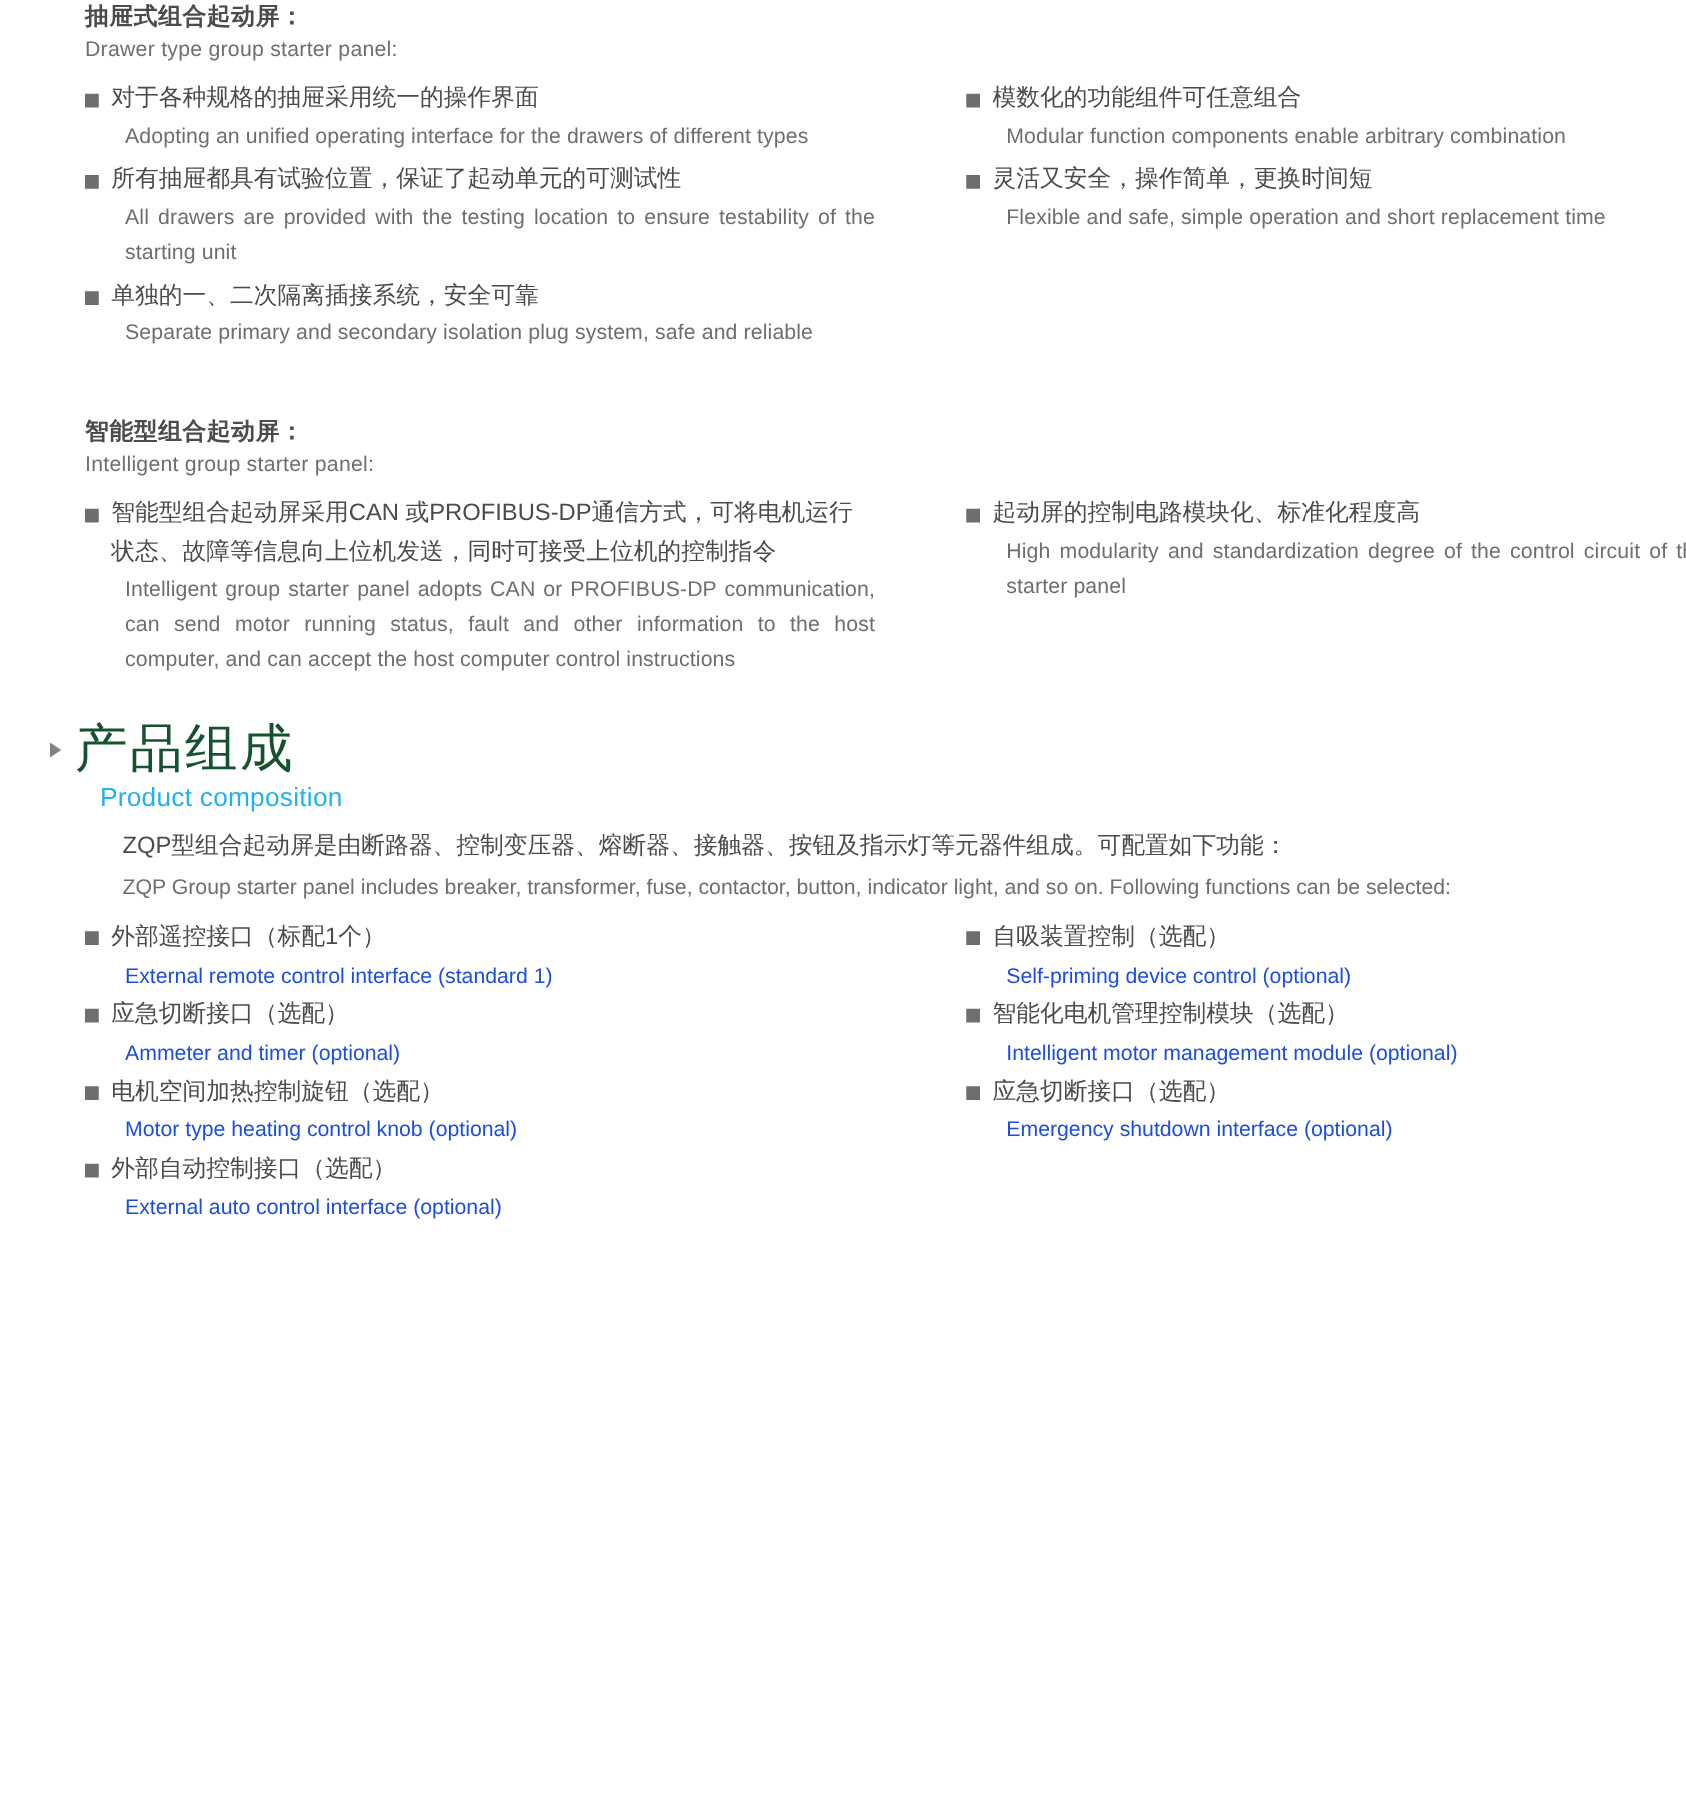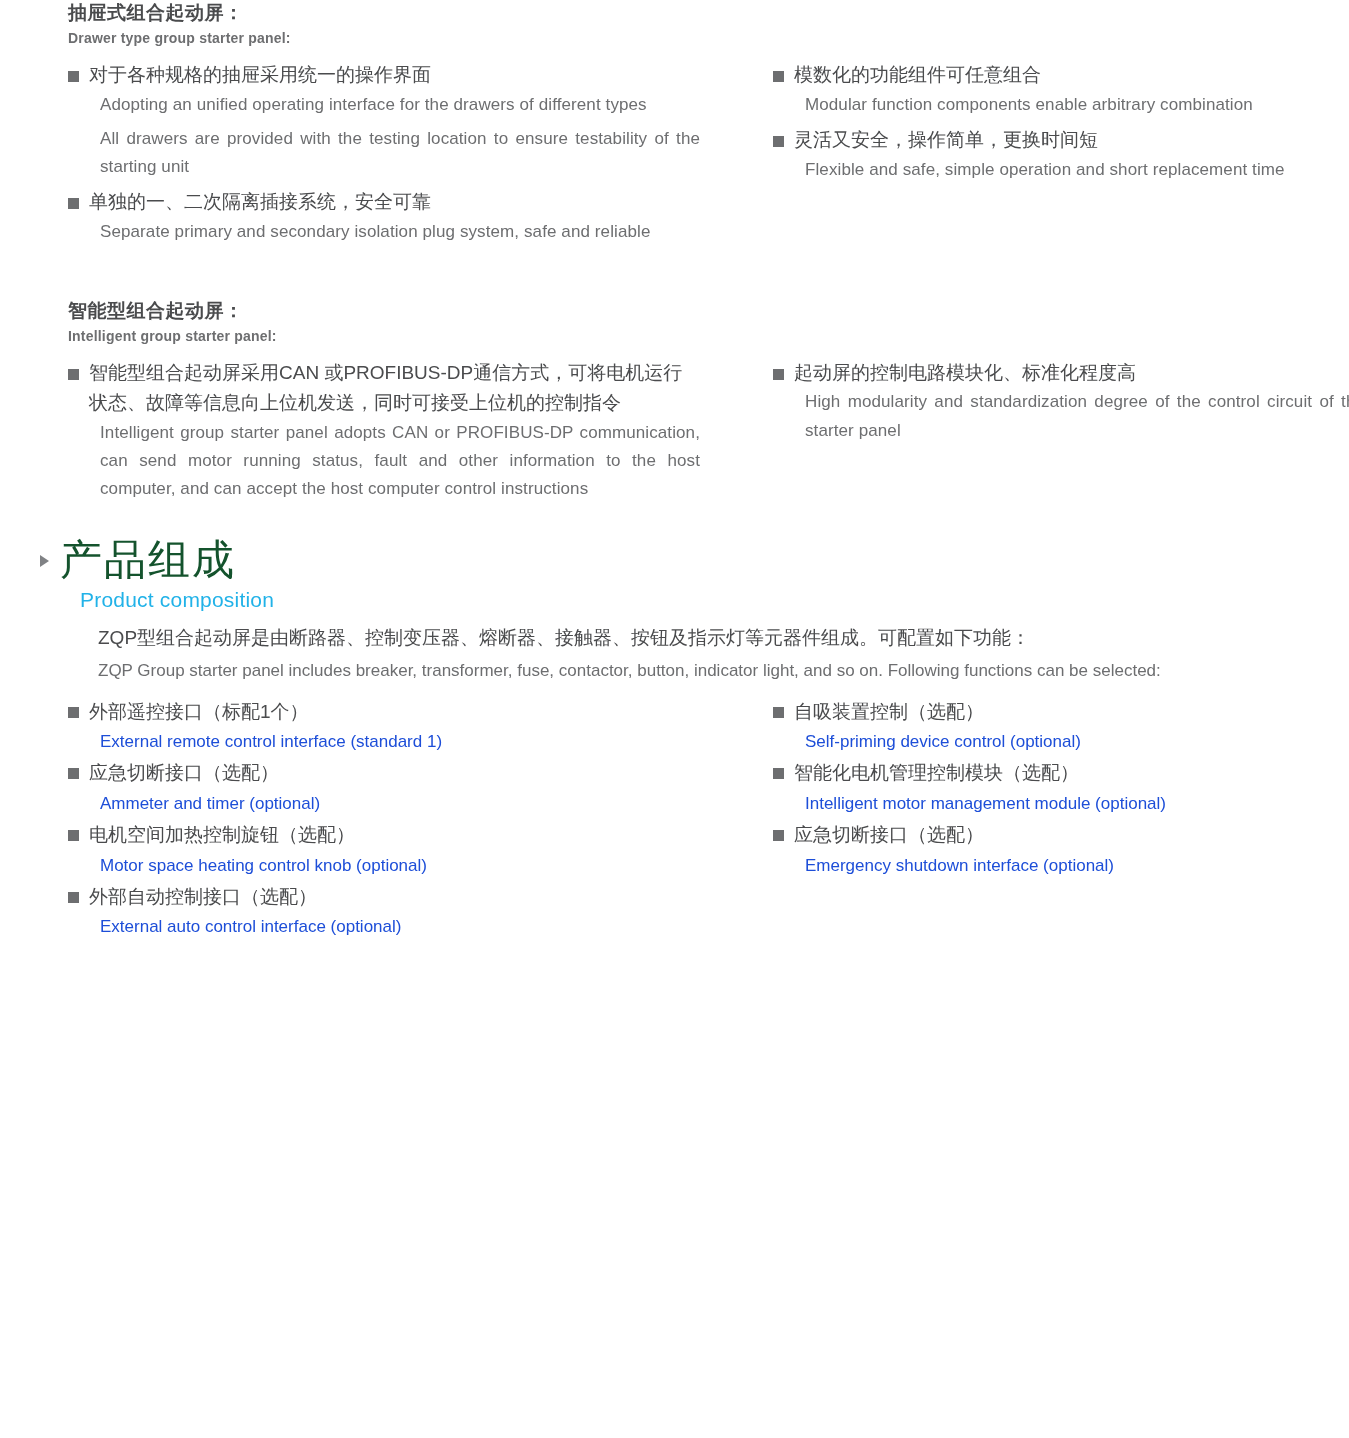--- a/index.html
+++ b/index.html
@@ -39,25 +39,24 @@
     margin-left: 45px;
   }
   .head-cn {
     font-size: 19px;
     font-weight: bold;
     color: #4a4b4d;
     letter-spacing: 0.5px;
     margin: 0 0 4px 28px;
   }
   .head-en {
-    font-size: 14px;
+    font-size: 17px;
     color: #6d6e70;
     margin: 0 0 14px 28px;
     letter-spacing: 0.2px;
-    font-weight: bold;
   }
   .bullet-item {
     margin-bottom: 2px;
   }
   .bullet-cn {
     font-size: 19px;
     color: #4a4b4d;
     line-height: 1.62;
     text-indent: 0;
     margin: 0;
@@ -186,20 +185,24 @@
 
         <div class="bullet-item">
           <div class="bullet-cn">
             <span class="sq"></span>
             <span class="txt">对于各种规格的抽屉采用统一的操作界面</span>
           </div>
           <div class="bullet-en">Adopting an unified operating interface for the drawers of different types</div>
         </div>
 
         <div class="bullet-item">
+          <div class="bullet-cn">
+            <span class="sq"></span>
+            <span class="txt">所有抽屉都具有试验位置，保证了起动单元的可测试性</span>
+          </div>
           <div class="bullet-en">All drawers are provided with the testing location to ensure testability of the starting unit</div>
         </div>
 
         <div class="bullet-item">
           <div class="bullet-cn">
             <span class="sq"></span>
             <span class="txt">单独的一、二次隔离插接系统，安全可靠</span>
           </div>
           <div class="bullet-en">Separate primary and secondary isolation plug system, safe and reliable</div>
         </div>
@@ -281,21 +284,21 @@
           <span class="txt">应急切断接口（选配）</span>
         </div>
         <div class="item-en">Ammeter and timer (optional)</div>
       </div>
 
       <div class="item">
         <div class="item-cn">
           <span class="sq"></span>
           <span class="txt">电机空间加热控制旋钮（选配）</span>
         </div>
-        <div class="item-en">Motor space heating control knob (optional)</div>
+        <div class="item-en">Motor type heating control knob (optional)</div>
       </div>
 
       <div class="item">
         <div class="item-cn">
           <span class="sq"></span>
           <span class="txt">外部自动控制接口（选配）</span>
         </div>
         <div class="item-en">External auto control interface (optional)</div>
       </div>
 

